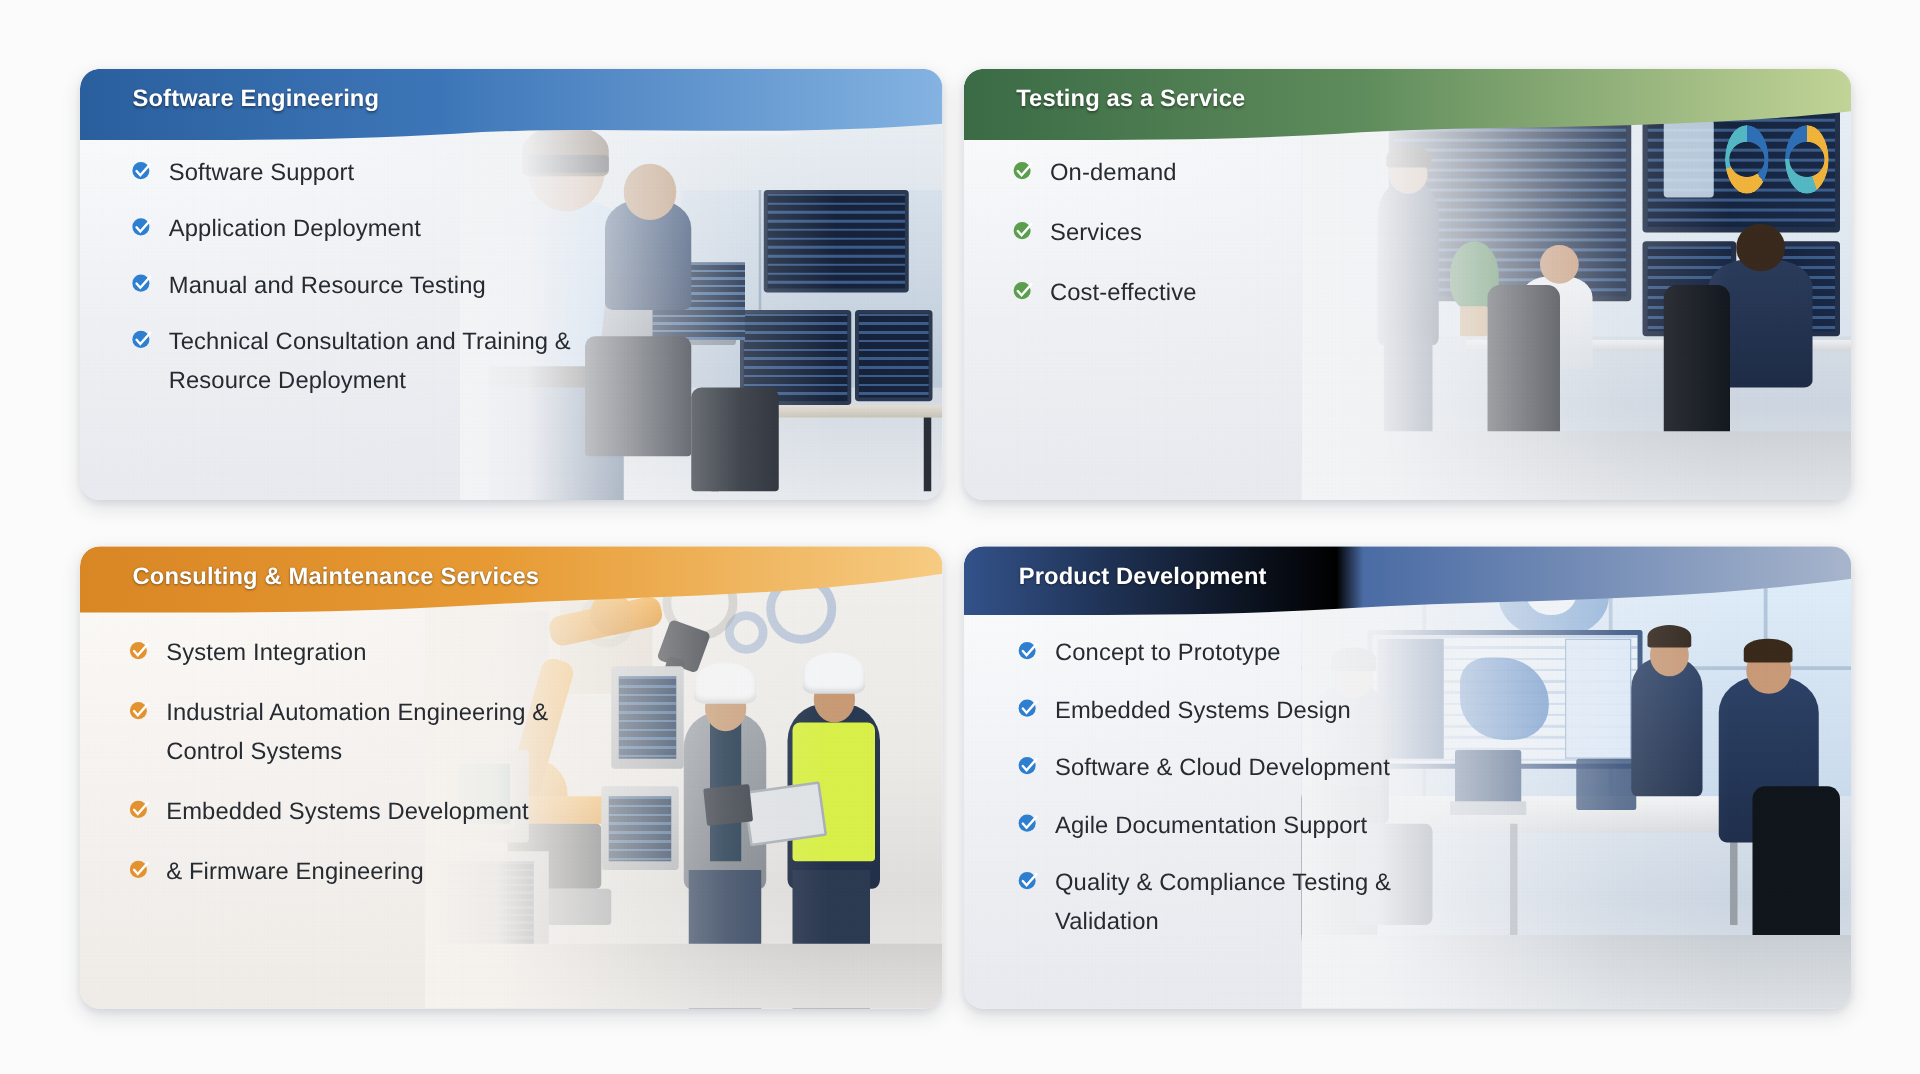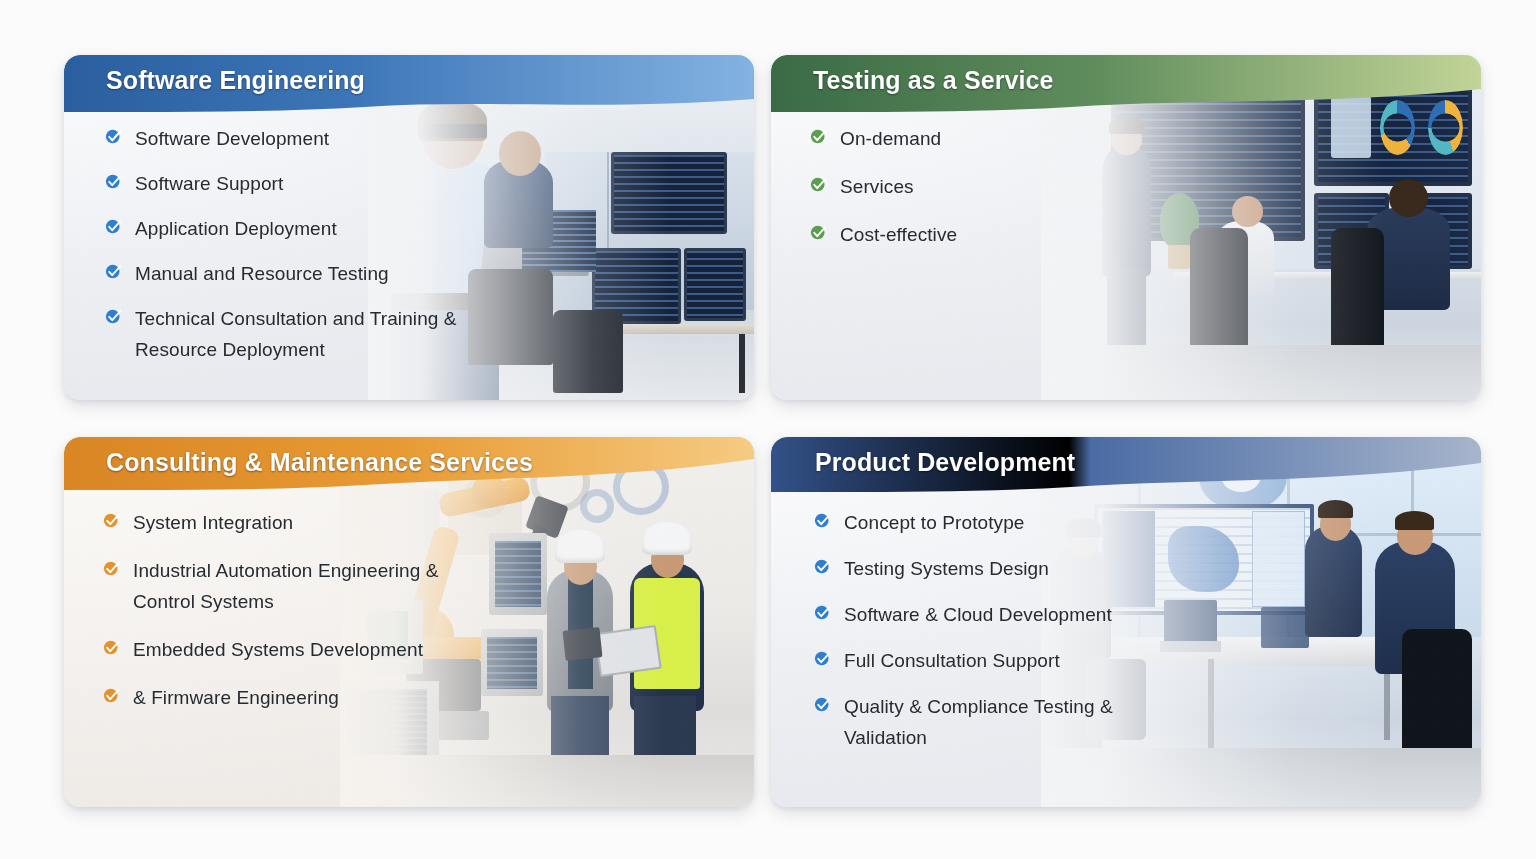--- a/index.html
+++ b/index.html
@@ -96,21 +96,21 @@
     position: absolute;
     top: 0; left: 0; right: 0;
     height: 58px;
     z-index: 4;
   }
   .header svg { position: absolute; inset: 0; width: 100%; height: 100%; display: block; }
   .header-title {
     position: absolute;
     left: 42px;
     top: 8px;
-    font-size: 25px;
+    font-size: 19px;
     font-weight: bold;
     color: #ffffff;
     letter-spacing: .1px;
     text-shadow: 0 1px 2px rgba(0,0,0,.38), 0 0 1px rgba(0,0,0,.25);
     white-space: nowrap;
     line-height: 34px;
   }
   .card-pd .header-title { left: 44px; }
 
   
@@ -290,30 +290,20 @@
             <stop offset="42%" stop-color="#3d76b8"></stop>
             <stop offset="100%" stop-color="#84b3e2"></stop>
           </linearGradient>
         </defs>
         <path d="M16,0 H690 V44 C540,56 420,44 300,52 C200,58 90,57 0,57 V16 A16,16 0 0 1 16,0 Z" fill="url(#g1)"></path>
       </svg>
       <div class="header-title">Software Engineering</div>
     </div>
 
     <ul class="list">
-      <li>
-        <span class="tick">
-          <svg viewBox="0 0 24 24">
-              <circle cx="11" cy="12" r="8.6" fill="#2f7fd1"></circle>
-              <path d="M6.6 12.6 L10.2 16.4 L22.2 3.4 L20.6 7.6 L10.4 18.6 Z" fill="#ffffff"></path>
-              <path d="M6.6 12.4 L10.4 16.6 L20.4 5.4" stroke="#ffffff" stroke-width="2.4" fill="none" stroke-linecap="round"></path>
-            </svg>
-        </span>
-        <span class="item-text">Software Development</span>
-      </li>
       <li>
         <span class="tick">
           <svg viewBox="0 0 24 24">
               <circle cx="11" cy="12" r="8.6" fill="#2f7fd1"></circle>
               <path d="M6.6 12.4 L10.4 16.6 L20.4 5.4" stroke="#ffffff" stroke-width="2.4" fill="none" stroke-linecap="round"></path>
             </svg>
         </span>
         <span class="item-text">Software Support</span>
       </li>
       <li>
@@ -629,39 +619,39 @@
         </span>
         <span class="item-text">Concept to Prototype</span>
       </li>
       <li>
         <span class="tick">
           <svg viewBox="0 0 24 24">
               <circle cx="11" cy="12" r="8.6" fill="#2f7fd1"></circle>
               <path d="M6.6 12.4 L10.4 16.6 L20.4 5.4" stroke="#ffffff" stroke-width="2.4" fill="none" stroke-linecap="round"></path>
             </svg>
         </span>
-        <span class="item-text">Testing Systems Design</span>
+        <span class="item-text">Embedded Systems Design</span>
       </li>
       <li>
         <span class="tick">
           <svg viewBox="0 0 24 24">
               <circle cx="11" cy="12" r="8.6" fill="#2f7fd1"></circle>
               <path d="M6.6 12.4 L10.4 16.6 L20.4 5.4" stroke="#ffffff" stroke-width="2.4" fill="none" stroke-linecap="round"></path>
             </svg>
         </span>
         <span class="item-text">Software &amp; Cloud Development</span>
       </li>
       <li>
         <span class="tick">
           <svg viewBox="0 0 24 24">
               <circle cx="11" cy="12" r="8.6" fill="#2f7fd1"></circle>
               <path d="M6.6 12.4 L10.4 16.6 L20.4 5.4" stroke="#ffffff" stroke-width="2.4" fill="none" stroke-linecap="round"></path>
             </svg>
         </span>
-        <span class="item-text">Full Consultation Support</span>
+        <span class="item-text">Agile Documentation Support</span>
       </li>
       <li>
         <span class="tick">
           <svg viewBox="0 0 24 24">
               <circle cx="11" cy="12" r="8.6" fill="#2f7fd1"></circle>
               <path d="M6.6 12.4 L10.4 16.6 L20.4 5.4" stroke="#ffffff" stroke-width="2.4" fill="none" stroke-linecap="round"></path>
             </svg>
         </span>
         <span class="item-text">Quality &amp; Compliance Testing &amp; Validation</span>
       </li>

